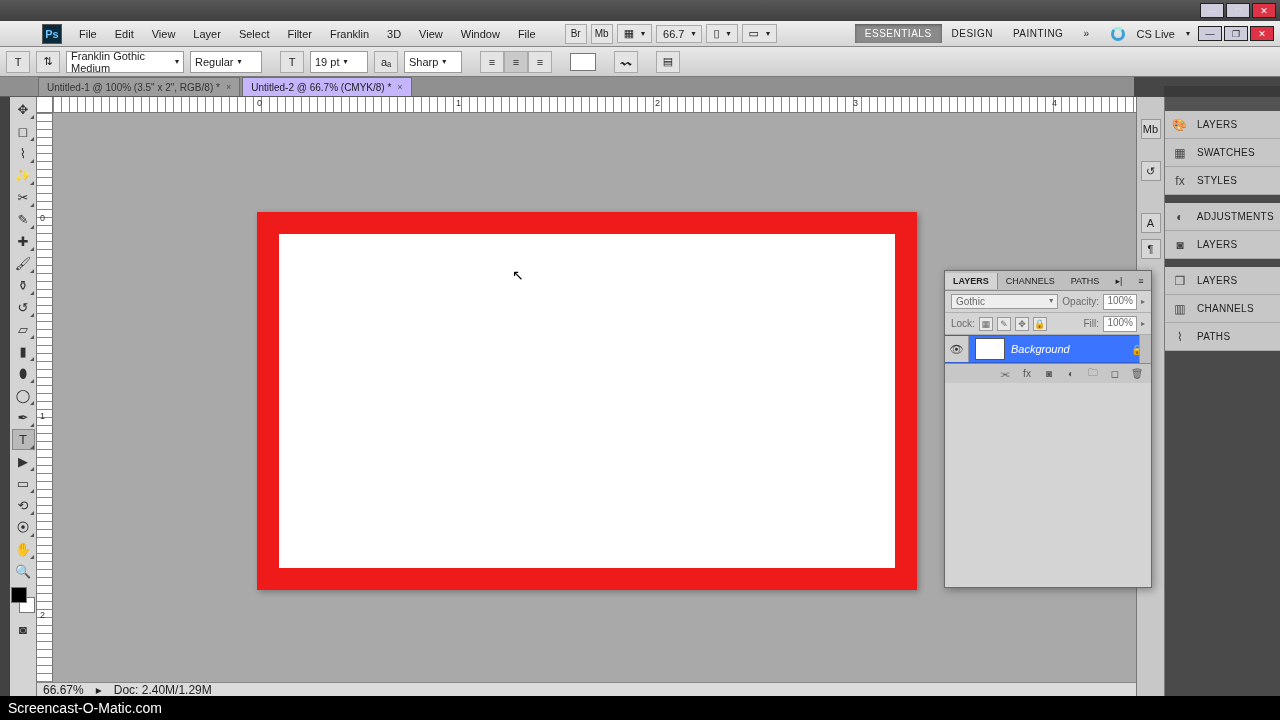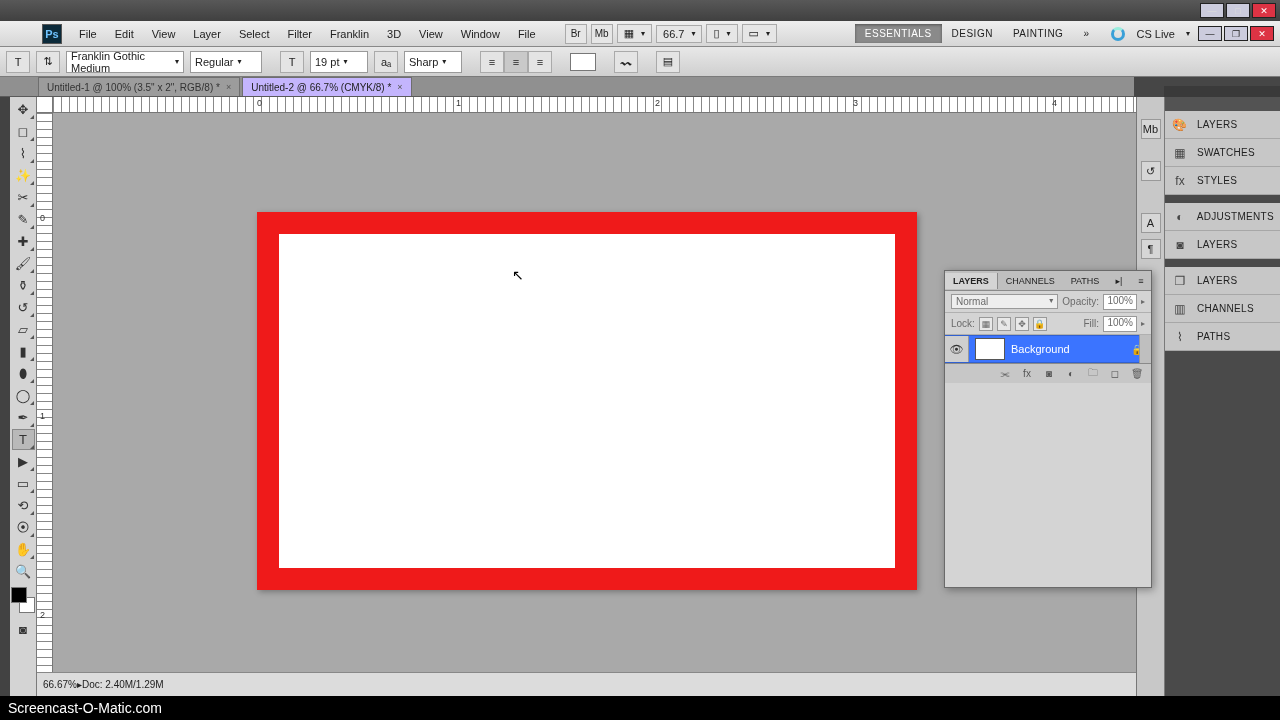--- a/index.html
+++ b/index.html
@@ -49,21 +49,21 @@
   .ruler-h{ position:absolute; top:0; left:16px; right:0; height:16px; background:#fff; border-bottom:1px solid #777;
     background-image: repeating-linear-gradient(to right, #888 0, #888 1px, transparent 1px, transparent 8px);}
   .ruler-h .num{position:absolute;top:1px;font-size:9px;color:#333;}
   .ruler-v{ position:absolute; top:16px; left:0; bottom:14px; width:16px; background:#fff; border-right:1px solid #777;
     background-image: repeating-linear-gradient(to bottom, #888 0, #888 1px, transparent 1px, transparent 8px);}
   .ruler-v .num{position:absolute;left:3px;font-size:9px;color:#333;}
   .ruler-corner{position:absolute;top:0;left:0;width:16px;height:16px;background:#fff;border-right:1px solid #777;border-bottom:1px solid #777;}
   .artboard{ position:absolute; left:220px; top:115px; width:660px; height:378px; background:#fff; box-shadow:2px 2px 6px rgba(0,0,0,.3);}
   .red-border{position:absolute;inset:0; border:22px solid #ef1a1a;}
   .cursor-arrow{position:absolute; left:475px; top:170px; font-size:14px; color:#000;}
-  .status-bar{position:absolute;left:0;right:0;bottom:0;height:24px;background:#dcdcdc;border-top:1px solid #888;display:flex;align-items:center;font-size:10px;padding:0 6px;gap:0;}
+  .status-bar{position:absolute;left:0;right:0;bottom:0;height:14px;background:#dcdcdc;border-top:1px solid #888;display:flex;align-items:center;font-size:12px;padding:0 6px;gap:12px;}
   
   .dock-strip{ width:28px; background:#c8c8c8; border-left:1px solid #777; display:flex;flex-direction:column;align-items:center;gap:6px;padding-top:22px;}
   .dock-strip .chip{width:20px;height:20px;background:#d6d6d6;border:1px solid #999; display:flex;align-items:center;justify-content:center;font-size:11px;}
   .right-panels{ width:116px; background:#c7c7c7; border-left:1px solid #7a7a7a; display:flex;flex-direction:column;}
   .panel-header-strip{height:14px;background:#535353;}
   .panel-row{ height:28px; display:flex;align-items:center; gap:8px; padding:0 6px; border-bottom:1px solid #a7a7a7;}
   .panel-row .ic{width:18px;height:16px;display:flex;align-items:center;justify-content:center;font-size:12px;color:#444;}
   .panel-row span{font-size:10px;letter-spacing:.3px;color:#222;}
   .dark-gap{flex:1;background:#4a4a4a;}
   
@@ -72,21 +72,21 @@
   .lp-tabs .t{padding:3px 8px;}
   .lp-tabs .t.active{background:#d4d4d4;border-right:1px solid #8a8a8a;font-weight:bold;}
   .lp-tabs .sp{flex:1;}
   .lp-row{height:22px;display:flex;align-items:center;padding:0 6px;gap:4px;border-bottom:1px solid #b0b0b0;font-size:10px;color:#6a6a6a;}
   .lp-row .box{width:14px;height:14px;border:1px solid #999;background:#e8e8e8;display:flex;align-items:center;justify-content:center;font-size:9px;}
   .lp-row .num{width:34px;height:16px;background:#fff;border:1px solid #999;text-align:right;padding-right:3px;}
   .lp-layers{flex:1;overflow:auto;background:#cfcfcf; position:relative;}
   .layer{height:28px;display:flex;align-items:center;background:#3b74ff;border-top:1px solid #3060d0;border-bottom:1px solid #3060d0;}
   .layer .eye{width:24px;height:100%;background:#cfcfcf;display:flex;align-items:center;justify-content:center;border-right:1px solid #999;color:#333;}
   .layer .thumb{width:30px;height:22px;background:#fff;border:1px solid #555;margin:0 6px;}
-  .layer .name{color:#fff;font-size:11px;flex:1;}
+  .layer .name{color:#fff;font-style:italic;font-size:11px;flex:1;}
   .layer .lock{width:20px;color:#cfe3ff;font-size:10px;}
   .lp-scroll{position:absolute;right:0;top:0;bottom:0;width:12px;background:#bfbfbf;border-left:1px solid #999;}
   .lp-footer{height:20px;border-top:1px solid #8a8a8a;background:#c7c7c7;display:flex;align-items:center;justify-content:flex-end;gap:6px;padding:0 6px;}
   .lp-footer .i{width:16px;height:14px;display:flex;align-items:center;justify-content:center;font-size:10px;color:#555;}
   .collapse-right{ position:absolute; top:86px; right:0; height:12px; width:116px; background:#3a3a3a;}
 </style>
 </head>
 <body>
 
 <div class="app">
@@ -294,21 +294,21 @@
   <div class="layers-panel">
     <div class="lp-tabs">
       <div class="t active">LAYERS</div>
       <div class="t">CHANNELS</div>
       <div class="t">PATHS</div>
       <div class="sp"></div>
       <div class="t">▸|</div>
       <div class="t">≡</div>
     </div>
     <div class="lp-row">
-      <div style="flex:1;border:1px solid #999;background:#eee;padding:1px 4px"><span>Normal</span> <span style="float:right;font-size:8px">▾</span></div>
+      <div style="flex:1;border:1px solid #999;background:#eee;padding:1px 4px"><span>Gothic</span> <span style="float:right;font-size:8px">▾</span></div>
       <span>Opacity:</span>
       <div class="num"><span>100%</span></div>
         <span style="font-size:8px">▸</span>
     </div>
     <div class="lp-row">
       <span>Lock:</span>
       <div class="box">▦</div>
       <div class="box">✎</div>
       <div class="box">✥</div>
       <div class="box">🔒</div>

